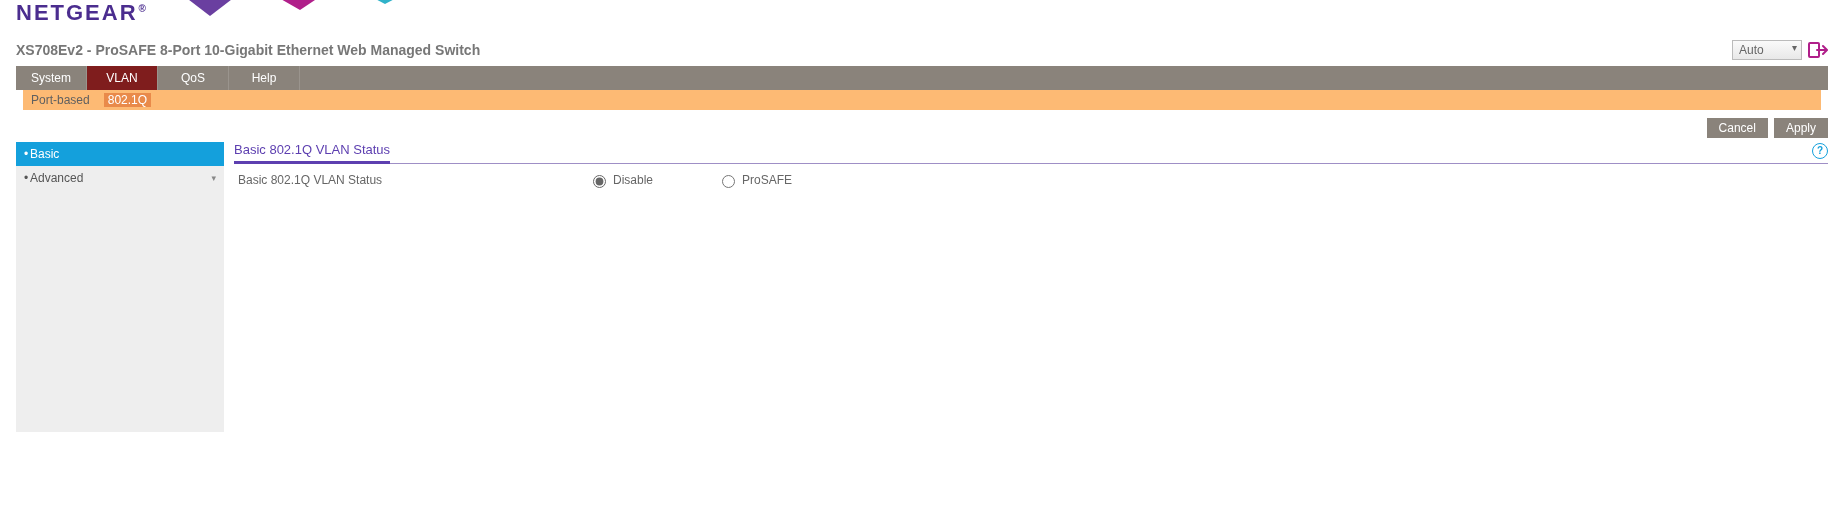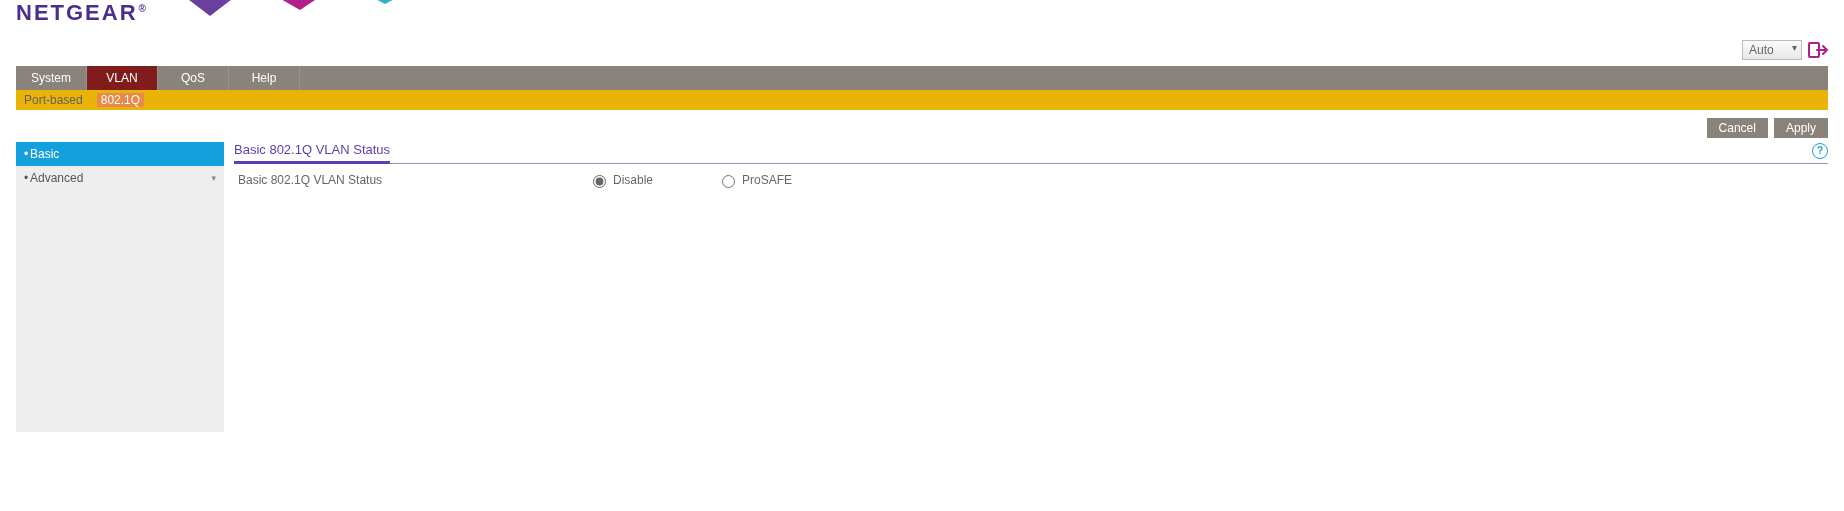--- a/index.html
+++ b/index.html
@@ -51,21 +51,21 @@
   }
   .lang-select {
     appearance: none;
     -webkit-appearance: none;
     background: linear-gradient(#fafafa,#e8e8e8);
     border: 1px solid #bbb;
     color: #666;
     font-size: 12px;
     height: 20px;
     padding: 0 18px 0 6px;
-    width: 60px;
+    width: 70px;
   }
   .lang-wrap {
     position: relative;
     display: inline-block;
   }
   .lang-wrap::after {
     content: "▾";
     position: absolute;
     right: 5px;
     top: 2px;
@@ -91,22 +91,22 @@
     line-height: 24px;
     border-right: 1px solid #9a948d;
     cursor: pointer;
   }
   .nav1 .tab.active {
     background: #7f1d1d;
   }
 
   
   .nav2 {
-    background: #eab308;
-    margin: 0 16px;
+    background: #fdba74;
+    margin: 0 23px;
     height: 20px;
     display: flex;
     align-items: center;
     padding-left: 8px;
     font-size: 12px;
     gap: 14px;
   }
   .nav2 .sub {
     color: #606060;
     cursor: pointer;
@@ -240,20 +240,21 @@
       <polygon points="170,0 300,0 235,34" fill="#2fb2c9"></polygon>
       <polygon points="250,0 350,0 300,22" fill="#7d9c3a"></polygon>
     </svg>
   </div>
   <div class="logo">
     <span>NETGEAR</span><sup>®</sup>
   </div>
 </div>
 
 <div class="product-row">
+  <span>XS708Ev2 - ProSAFE 8-Port 10-Gigabit Ethernet Web Managed Switch</span>
   <div class="top-right">
     <span class="lang-wrap">
       <select class="lang-select">
         <option selected="">Auto</option>
       </select>
     </span>
     <span class="logout-glyph" title="logout">
       <svg width="20" height="18" viewBox="0 0 20 18">
         <rect x="1" y="2" width="10" height="14" rx="1" fill="none" stroke="#b01f8a" stroke-width="2"></rect>
         <path d="M9 9 H18 M15 5 L19 9 L15 13" fill="none" stroke="#b01f8a" stroke-width="2" stroke-linecap="round" stroke-linejoin="round"></path>

